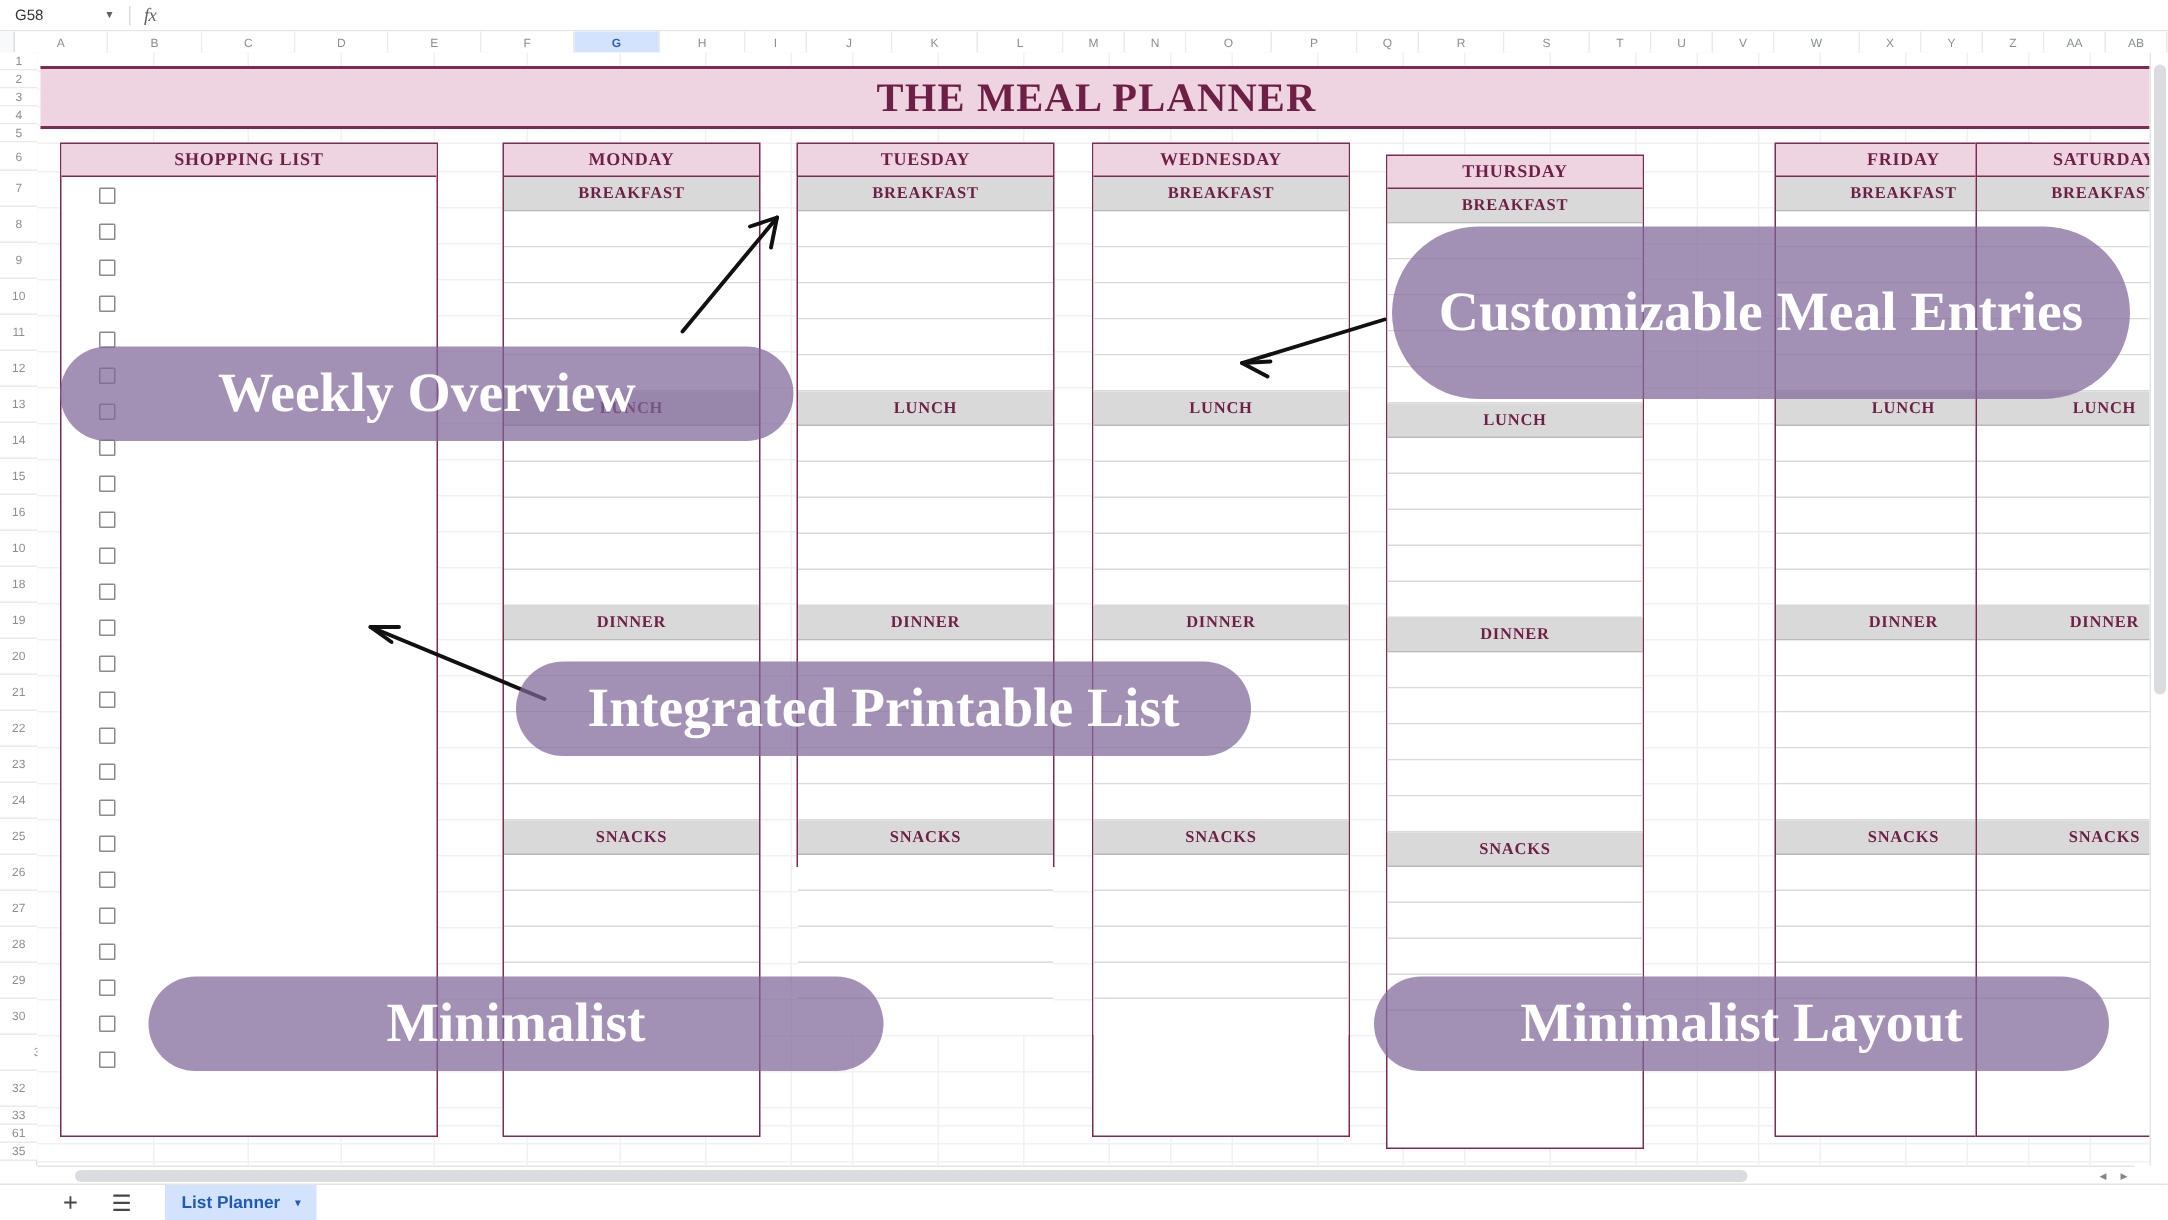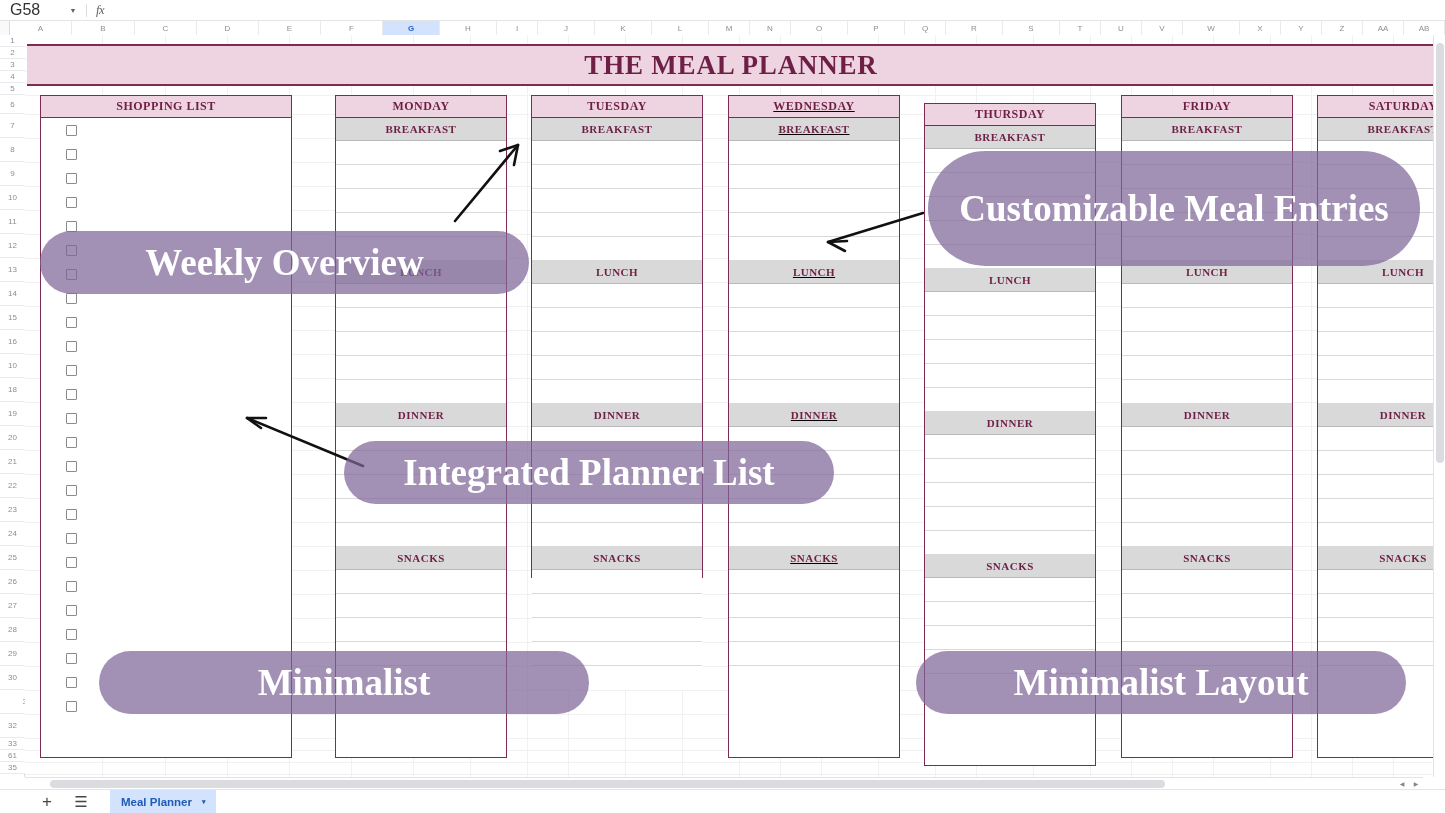--- a/index.html
+++ b/index.html
@@ -15,21 +15,21 @@
     position: absolute; left: 0; top: 0;
     width: 1445px; height: 21px;
     background: #ffffff;
     display: flex; align-items: center;
     border-bottom: 1px solid #e4e4e4;
   }
   .namebox {
     width: 62px; height: 21px;
     display: flex; align-items: center;
     padding-left: 10px;
-    font-size: 16px; color: #333333;
+    font-size: 10px; color: #333333;
   }
   .namebox-arrow {
     width: 22px; height: 21px;
     display: flex; align-items: center; justify-content: center;
     font-size: 7px; color: #5f6368;
   }
   .fbar-divider {
     width: 1px; height: 13px; background: #dadce0; margin: 0 9px 0 2px;
   }
   .fx-label {
@@ -508,21 +508,21 @@
         <div class="meal-line"></div>
         <div class="meal-line"></div>
         <div class="meal-line"></div>
         <div class="meal-head">SNACKS</div>
         <div class="meal-line"></div>
         <div class="meal-line"></div>
         <div class="meal-line"></div>
         <div class="meal-line"></div>
         <div class="meal-line last"></div>
       </div>
-      <div class="planner-col" style="left: 703px; top: 60px; width: 172px; height: 663px; text-decoration: underline;">
+      <div class="planner-col" style="left: 703px; top: 60px; width: 172px; height: 663px;">
         <div class="col-head">WEDNESDAY</div>
         <div class="meal-head">BREAKFAST</div>
         <div class="meal-line"></div>
         <div class="meal-line"></div>
         <div class="meal-line"></div>
         <div class="meal-line"></div>
         <div class="meal-line"></div>
         <div class="meal-head">LUNCH</div>
         <div class="meal-line"></div>
         <div class="meal-line"></div>
@@ -562,21 +562,21 @@
         <div class="meal-line"></div>
         <div class="meal-line"></div>
         <div class="meal-line"></div>
         <div class="meal-head">SNACKS</div>
         <div class="meal-line"></div>
         <div class="meal-line"></div>
         <div class="meal-line"></div>
         <div class="meal-line"></div>
         <div class="meal-line last"></div>
       </div>
-      <div class="planner-col" style="left: 1096px; top: 60px; width: 172px; height: 663px;">
+      <div class="planner-col" style="left: 1158px; top: 60px; width: 172px; height: 663px;">
         <div class="col-head">FRIDAY</div>
         <div class="meal-head">BREAKFAST</div>
         <div class="meal-line"></div>
         <div class="meal-line"></div>
         <div class="meal-line"></div>
         <div class="meal-line"></div>
         <div class="meal-line"></div>
         <div class="meal-head">LUNCH</div>
         <div class="meal-line"></div>
         <div class="meal-line"></div>
@@ -641,21 +641,21 @@
 
   <div class="badge" style="left:15px;top:196px;width:489px;height:63px;font-size:37px;">
     <span>Weekly Overview</span>
   </div>
 
   <div class="badge" style="left:903px;top:116px;width:492px;height:115px;font-size:37px;">
     <span>Customizable Meal Entries</span>
   </div>
 
   <div class="badge" style="left:319px;top:406px;width:490px;height:63px;font-size:37px;">
-    <span>Integrated Planner List</span>
+    <span>Integrated Printable List</span>
   </div>
 
   <div class="badge" style="left:74px;top:616px;width:490px;height:63px;font-size:37px;">
     <span>Minimalist</span>
   </div>
 
   <div class="badge" style="left:891px;top:616px;width:490px;height:63px;font-size:37px;">
     <span>Minimalist Layout</span>
   </div>
 </div>
@@ -668,16 +668,16 @@
   <div class="hscroll-thumb"></div>
   <div style="flex:1"></div>
   <div class="scroll-arrow">◀</div>
   <div class="scroll-arrow">▶</div>
 </div>
 
 <div class="sheetbar">
   <div class="sb-btn" style="margin-left:30px;font-size:17px;">+</div>
   <div class="sb-btn" style="font-size:15px;">☰</div>
   <div class="sheet-tab">
-    <span>Meal Planner</span>
+    <span>List Planner</span>
     <span class="tab-caret">▾</span>
   </div>
 </div>
 
 </body></html>

